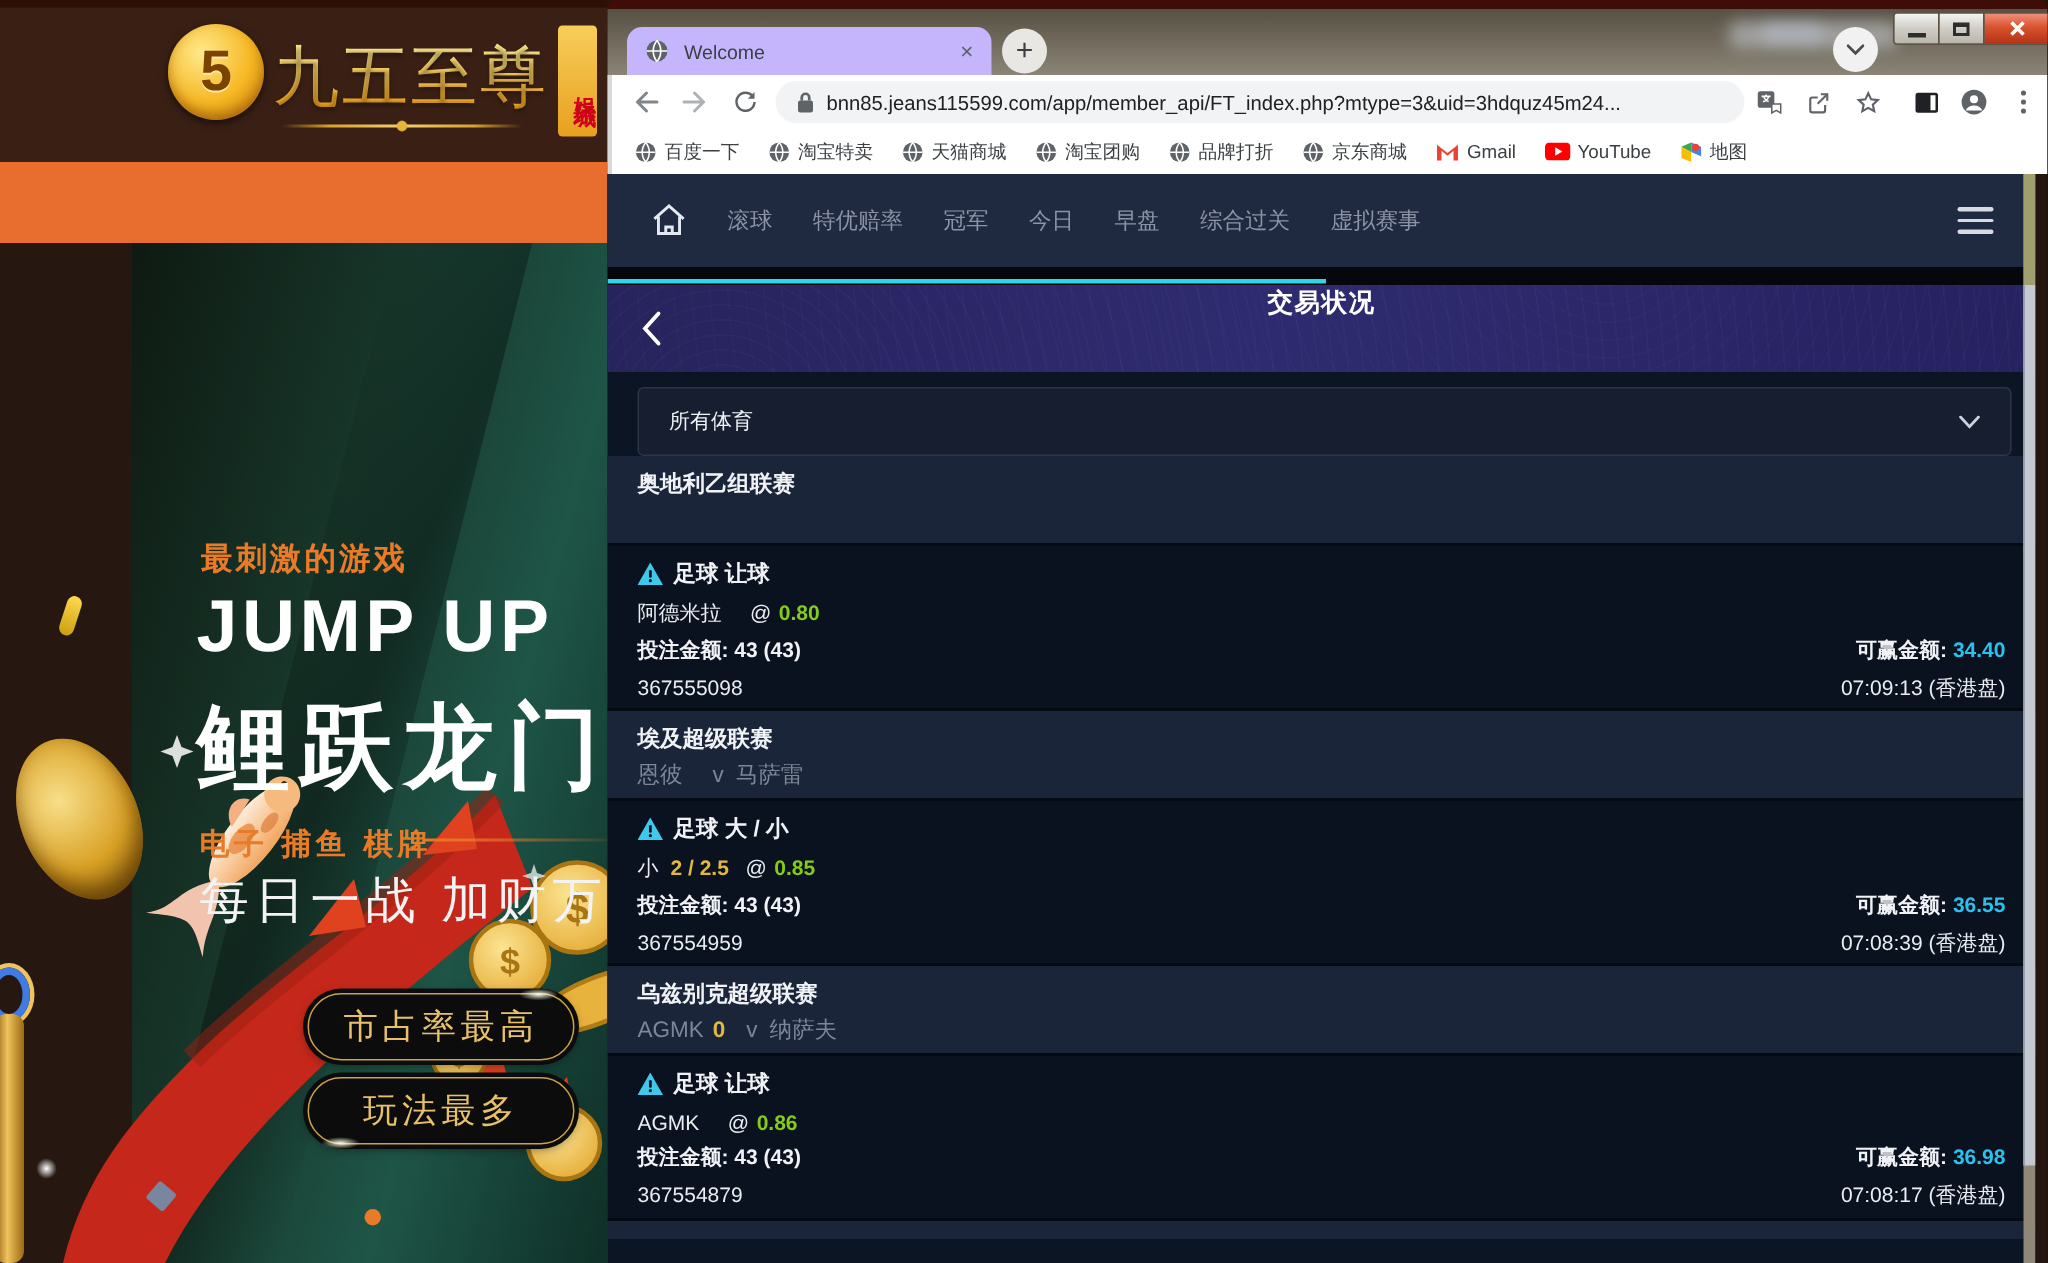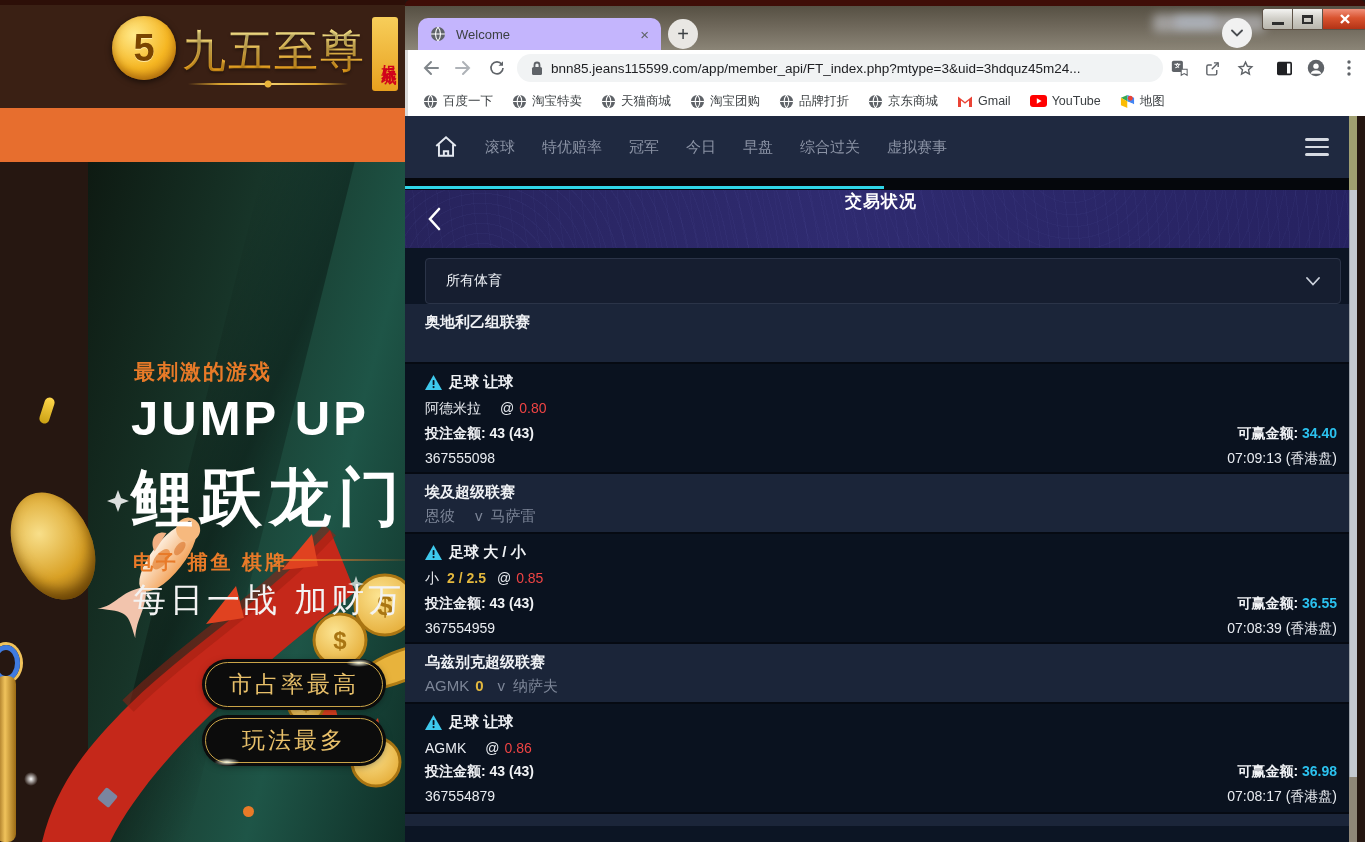--- a/index.html
+++ b/index.html
@@ -131,21 +131,21 @@
   .row-league:first-of-type { margin-top:12px; }
   .lg-name { color:#f0f2f5; font-size:15px; font-weight:bold; }
   .lg-teams { margin-top:5px; color:#7d8698; font-size:15px; }
   .lg-score { color:#e3b83e; font-weight:bold; margin:0 6px; }
   .lg-vs { margin:0 8px; }
   .row-bet { height:110px; background:#0a121f; padding:9px 20px 0 20px; border-bottom:2px solid #060a12; }
   .bt-type { display:flex; align-items:center; gap:7px; color:#f0f2f5; font-size:15px; font-weight:bold; }
   .bt-pick { margin-top:8px; color:#e9ecf1; font-size:14px; }
   .bt-line { color:#e3b83e; font-weight:bold; margin:0 6px 0 8px; }
   .bt-at { margin:0 5px; }
-  .bt-odds { color:#ef4444; font-weight:normal; }
+  .bt-odds { color:#84cc16; font-weight:bold; }
   .bt-r3, .bt-r4 { margin-top:7px; display:flex; justify-content:space-between; color:#f0f2f5; font-size:14px; }
   .bt-r3 { font-weight:bold; }
   .bt-win { color:#2bc1ee; }
   .bt-r4 { color:#e9ecf1; font-weight:normal; }
   .sliver { height:12px; background:#1b2539; }
 
   .scrollbar { position:absolute; right:0; top:0; width:8px; height:726px; background:#8f8778; }
   .sb-top { position:absolute; top:0; width:8px; height:74px; background:#a09f70; }
   .sb-thumb { position:absolute; top:74px; width:8px; height:587px; background:#c4c9d1; border-left:1px solid #9aa0a8; }
 

